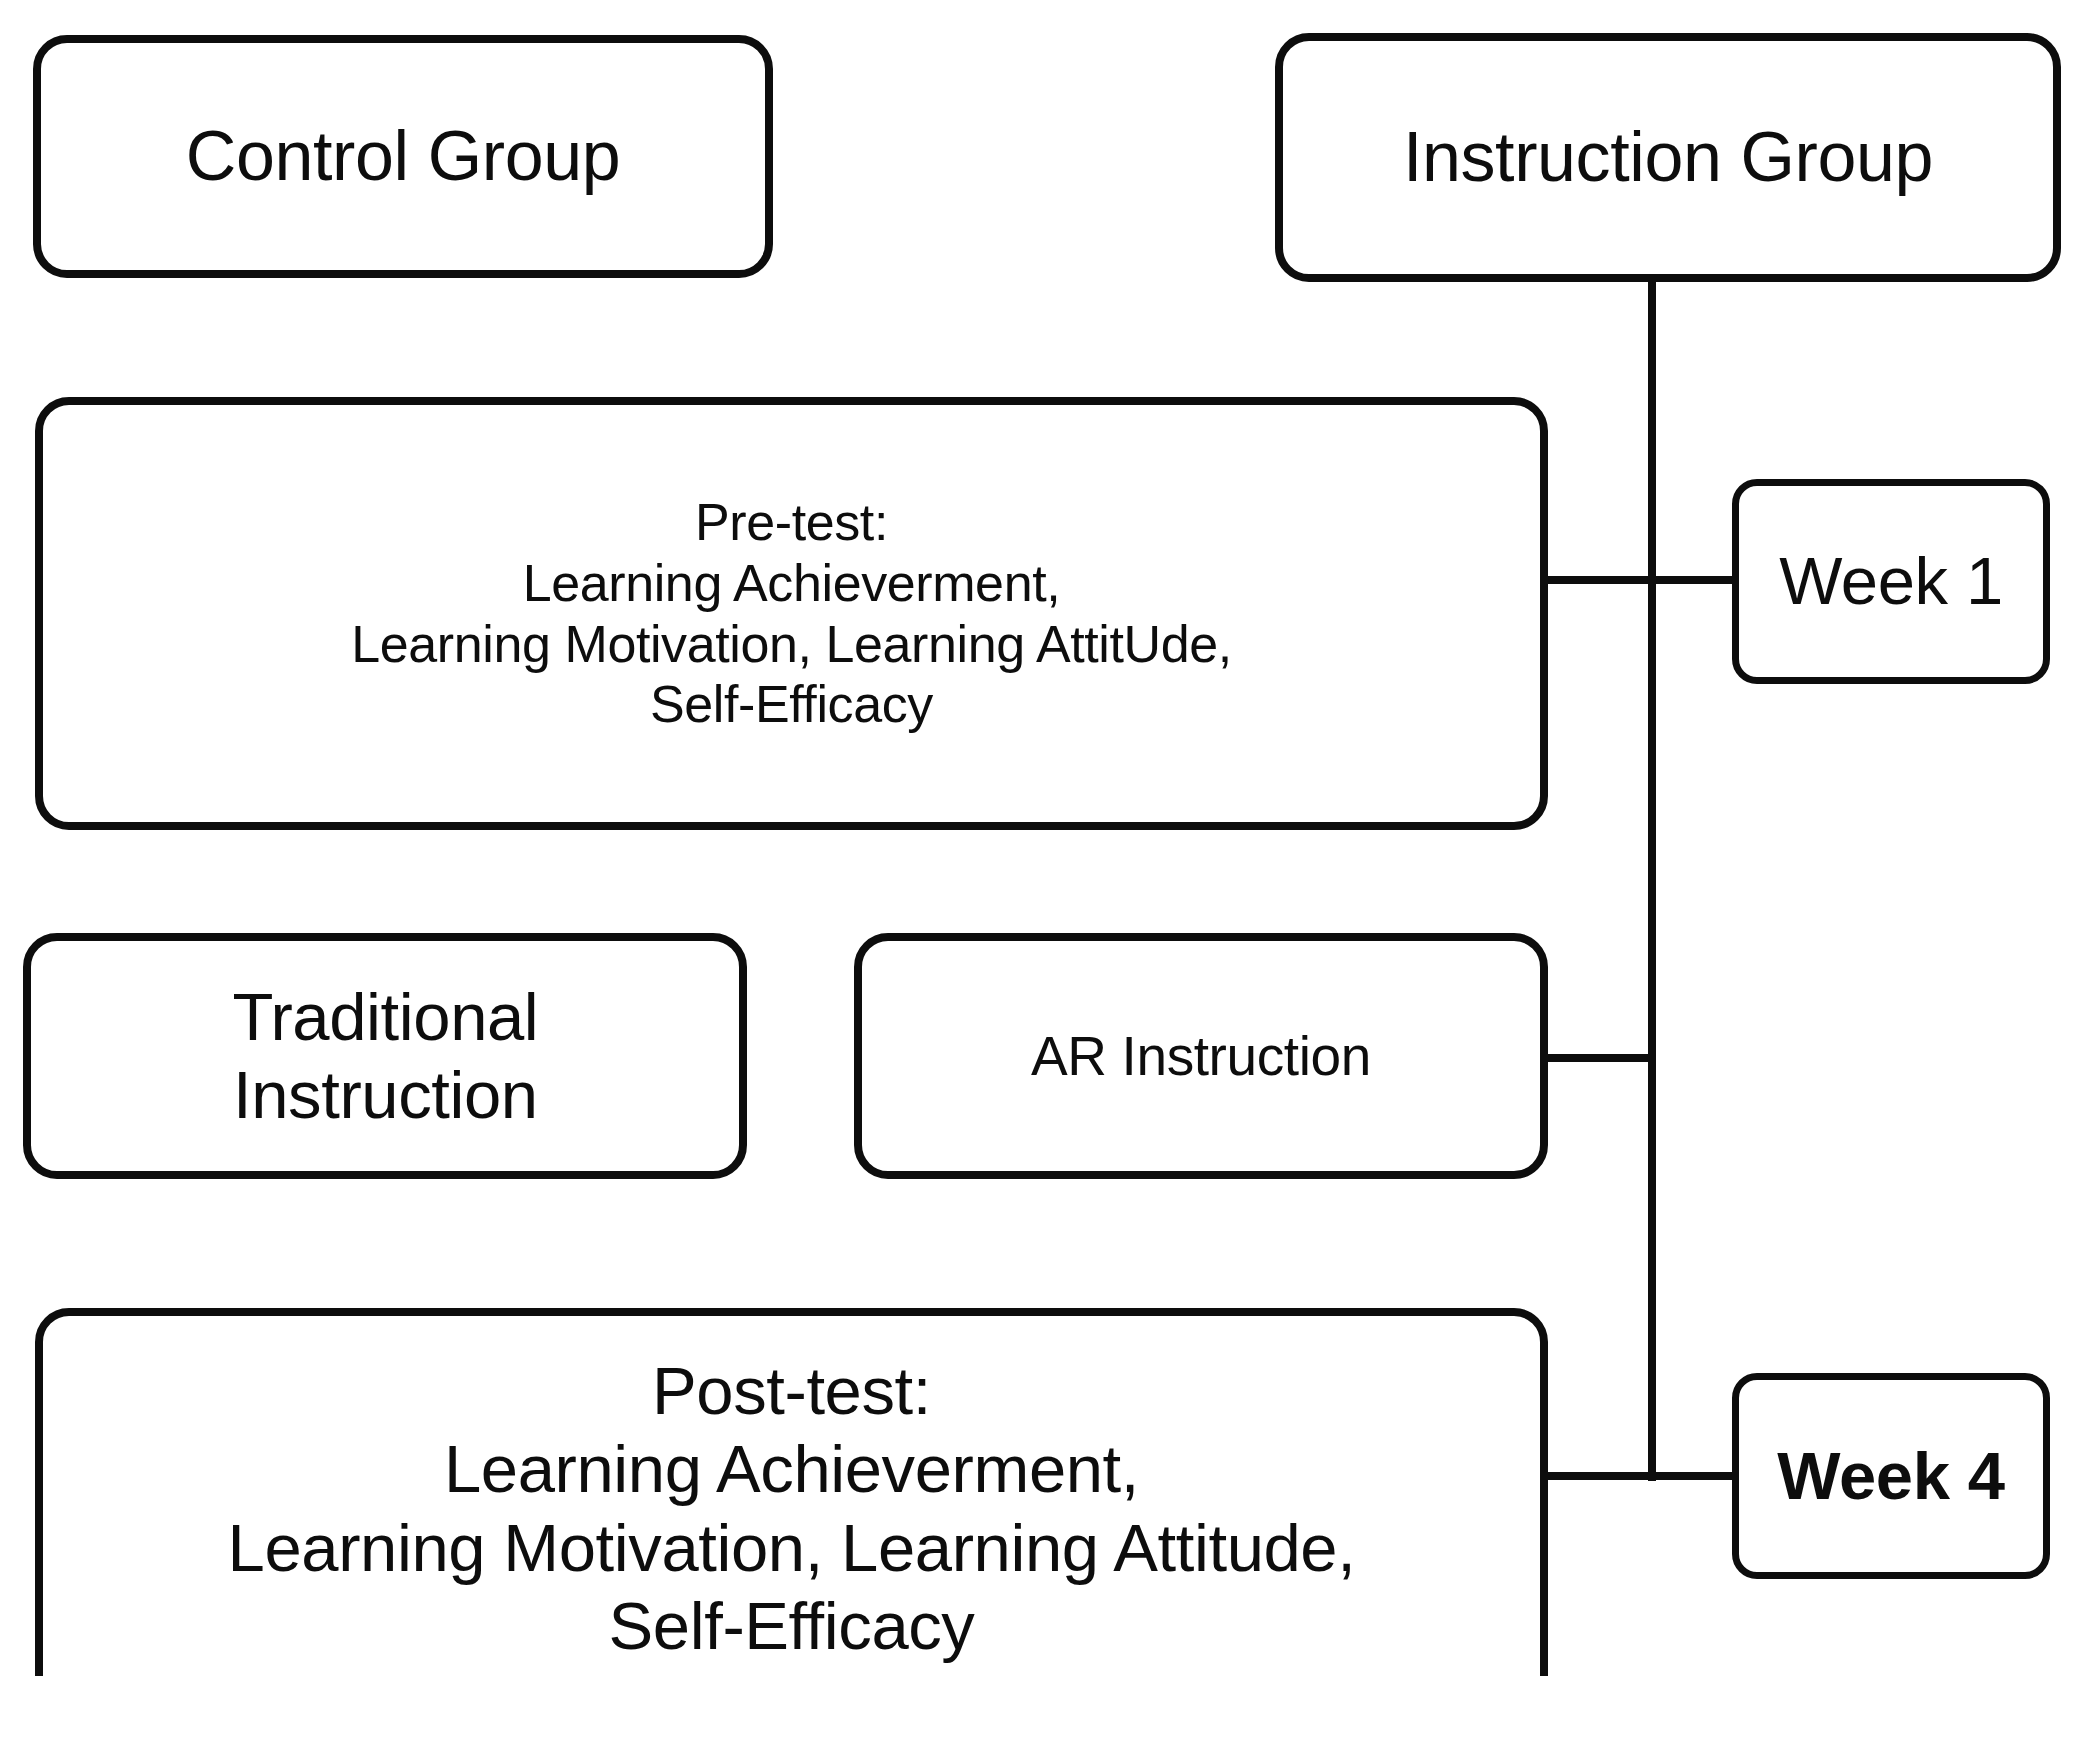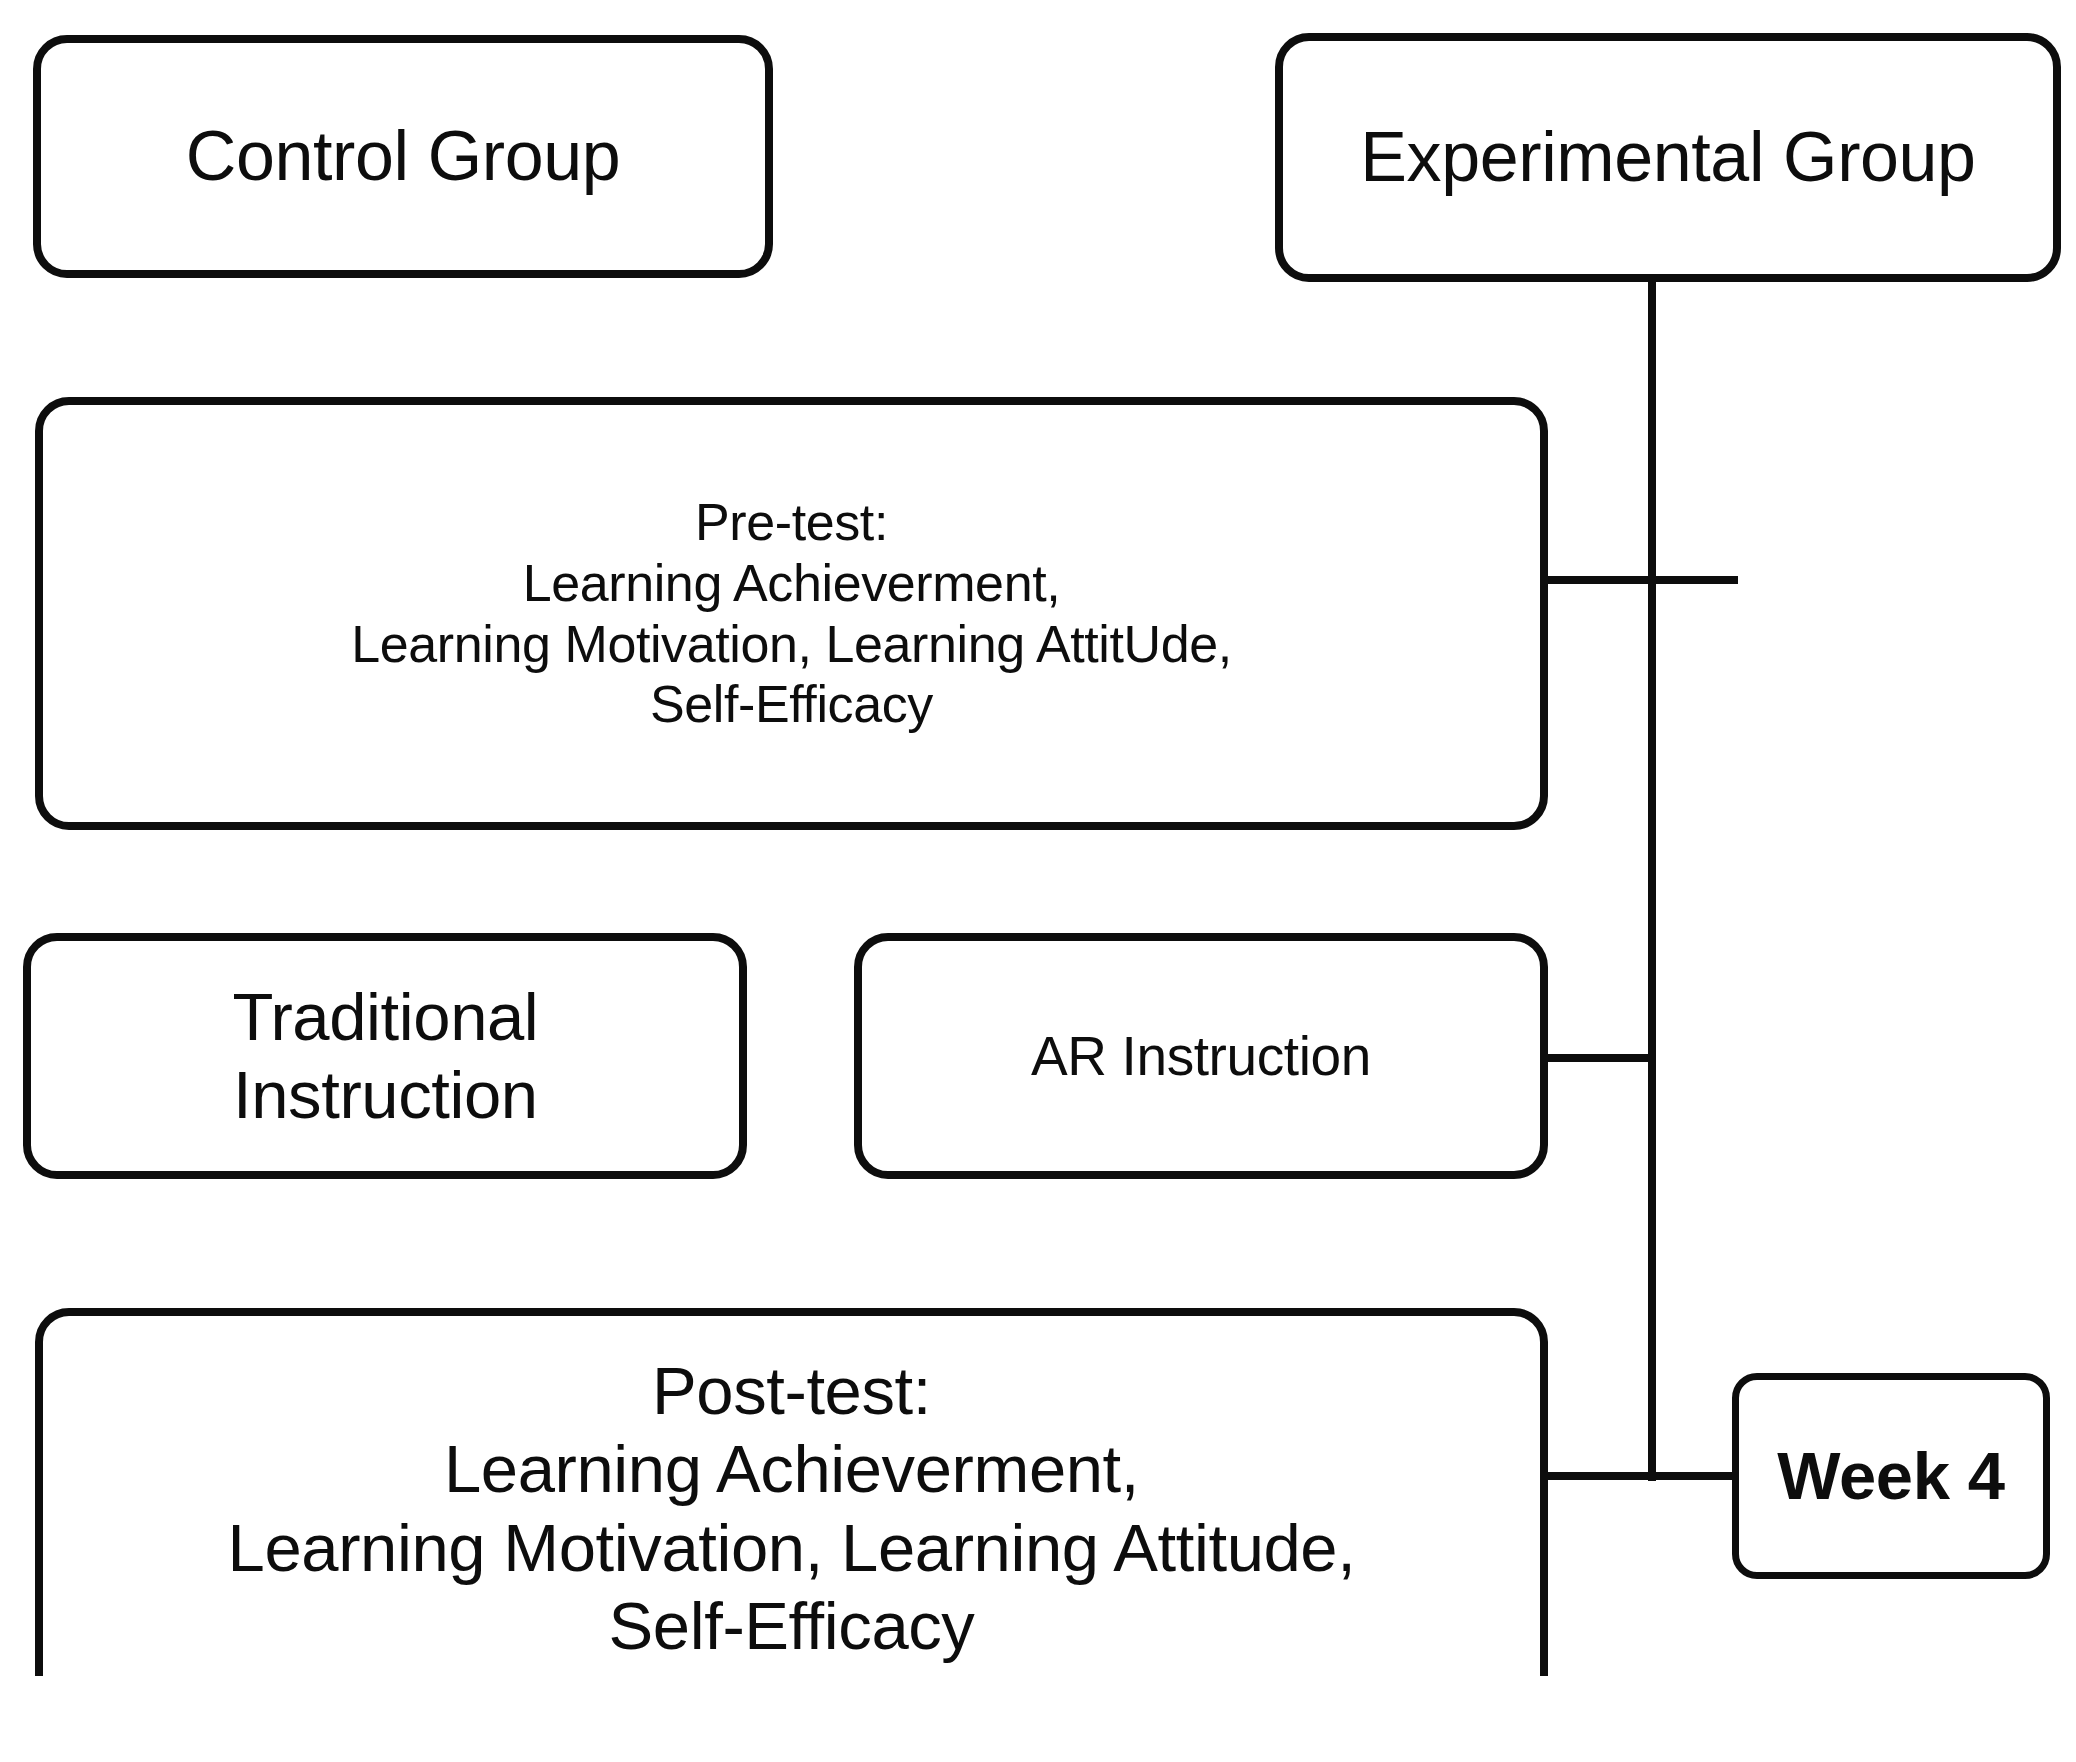--- a/index.html
+++ b/index.html
@@ -111,34 +111,35 @@
 
 <div id="diagram-root">
 
   <div class="conn conn--eg-trunk"></div>
   <div class="conn conn--pretest-to-week1"></div>
   <div class="conn conn--ar-to-trunk"></div>
   <div class="conn conn--posttest-to-week4"></div>
 
   <div class="node node--control-group">Control Group</div>
 
-  <div class="node node--experimental-group">Experimental Group</div>
+  <div class="node node--experimental-group">Instruction Group</div>
 
   <div class="node node--pretest">Pre-test:
 Learning Achieverment,
 Learning Motivation, Learning AttitUde,
 Self-Efficacy</div>
 
   <div class="node node--traditional-instruction">Traditional
 Instruction</div>
 
   <div class="node node--ar-instruction">AR Instruction</div>
 
   <div class="node node--posttest">Post-test:
 Learning Achieverment,
 Learning Motivation, Learning Attitude,
 Self-Efficacy</div>
 
+  <div class="node node--week1">Week 1</div>
 
   <div class="node node--week4">Week 4</div>
 
 </div>
 
 
 </body></html>

